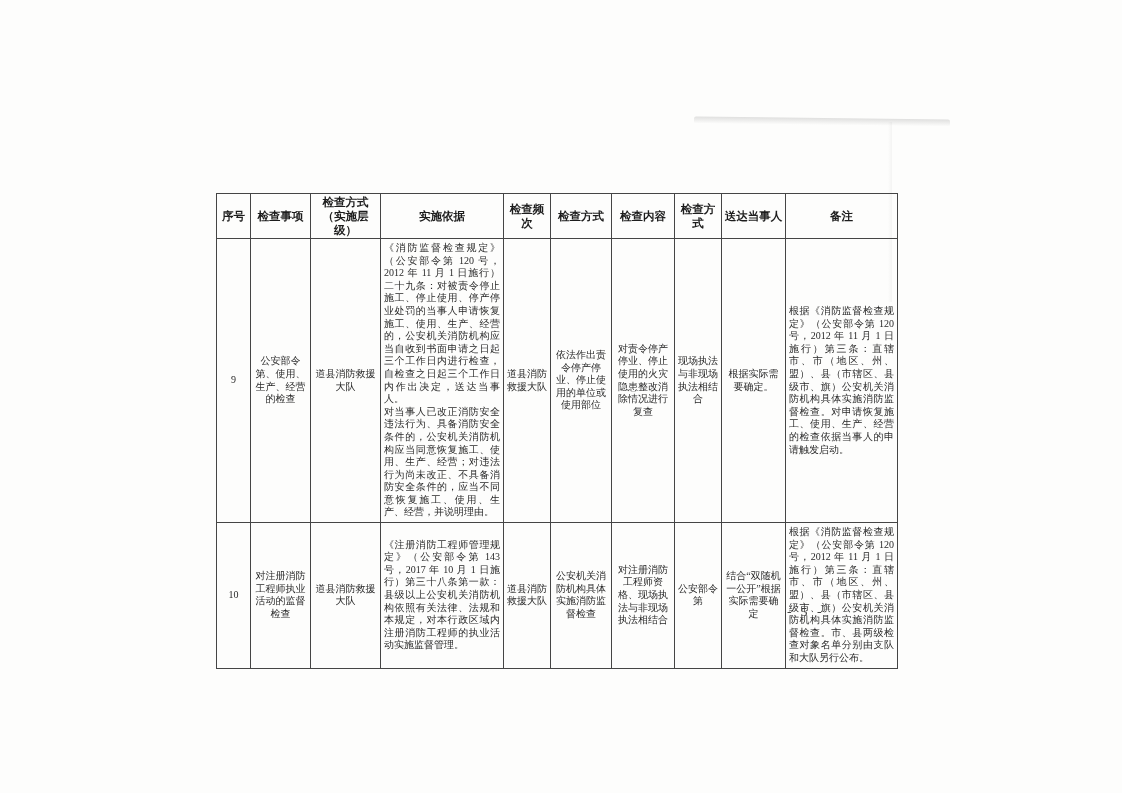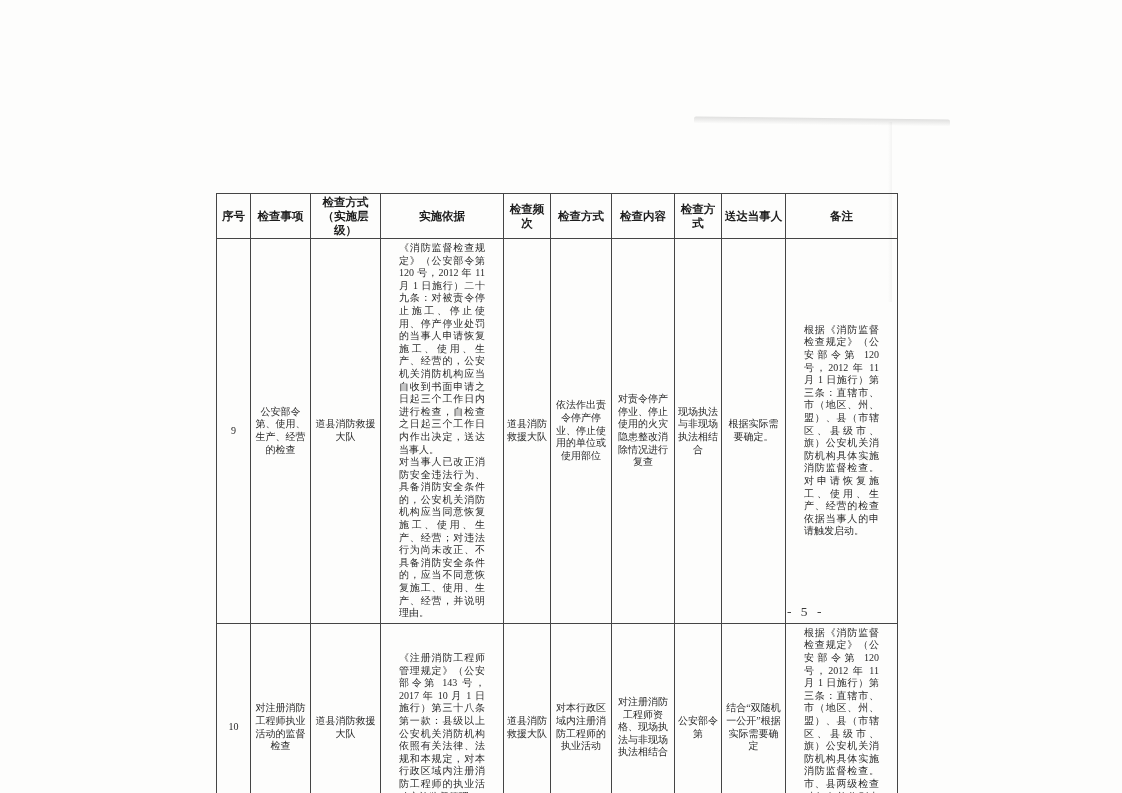--- a/index.html
+++ b/index.html
@@ -52,24 +52,23 @@
   .doc-table td{
     font-size:10px;
     line-height:12.6px;
     padding:2px 3px;
     text-align:center;
     color:#2a2a2a;
   }
   .doc-table td.justify{
     text-align:justify;
     text-align-last:left;
-    padding:3px 18px;
+    padding:3px 3px;
     white-space:pre-line;
     vertical-align:middle;
-    border-radius:29px;
   }
   tr.row-9{height:250px;}
   tr.row-10{height:117px;}
   .page-number{
     position:absolute;
     left:787px;top:604px;
     font-size:13.5px;
     letter-spacing:3px;
     color:#3a3a3a;
     font-family:"Liberation Serif","DejaVu Serif",serif;
@@ -122,21 +121,21 @@
           <td>现场执法与非现场执法相结合</td>
           <td>根据实际需要确定。</td>
           <td class="justify">根据《消防监督检查规定》（公安部令第 120 号，2012 年 11 月 1 日施行）第三条：直辖市、市（地区、州、盟）、县（市辖区、县级市、旗）公安机关消防机构具体实施消防监督检查。对申请恢复施工、使用、生产、经营的检查依据当事人的申请触发启动。</td>
         </tr>
         <tr class="row-10">
           <td>10</td>
           <td>对注册消防工程师执业活动的监督检查</td>
           <td>道县消防救援大队</td>
           <td class="justify">《注册消防工程师管理规定》（公安部令第 143 号，2017 年 10 月 1 日施行）第三十八条第一款：县级以上公安机关消防机构依照有关法律、法规和本规定，对本行政区域内注册消防工程师的执业活动实施监督管理。</td>
           <td>道县消防救援大队</td>
-          <td>对本行政区域内注册消防工程师的执业活动</td>
+          <td>公安机关消防机构具体实施消防监督检查</td>
           <td>对注册消防工程师资格、现场执法与非现场执法相结合</td>
           <td>公安部令第</td>
           <td>结合“双随机一公开”根据实际需要确定</td>
           <td class="justify">根据《消防监督检查规定》（公安部令第 120 号，2012 年 11 月 1 日施行）第三条：直辖市、市（地区、州、盟）、县（市辖区、县级市、旗）公安机关消防机构具体实施消防监督检查。市、县两级检查对象名单分别由支队和大队另行公布。</td>
         </tr>
       </tbody>
   </table>
 
   <div class="page-number">- 5 -</div>
 </div>

